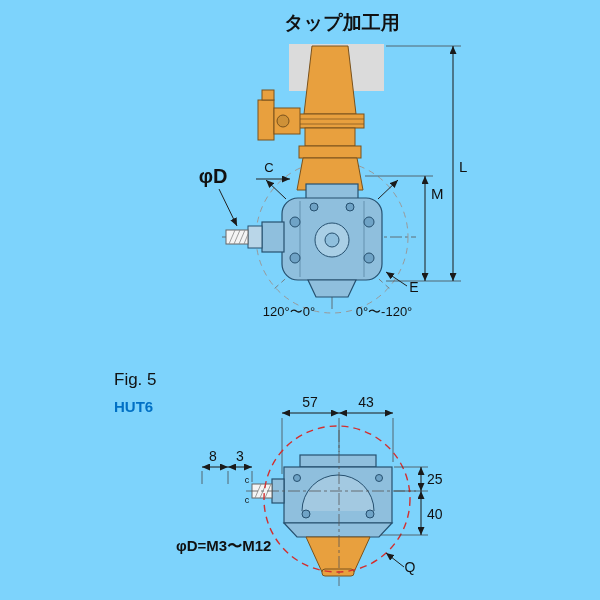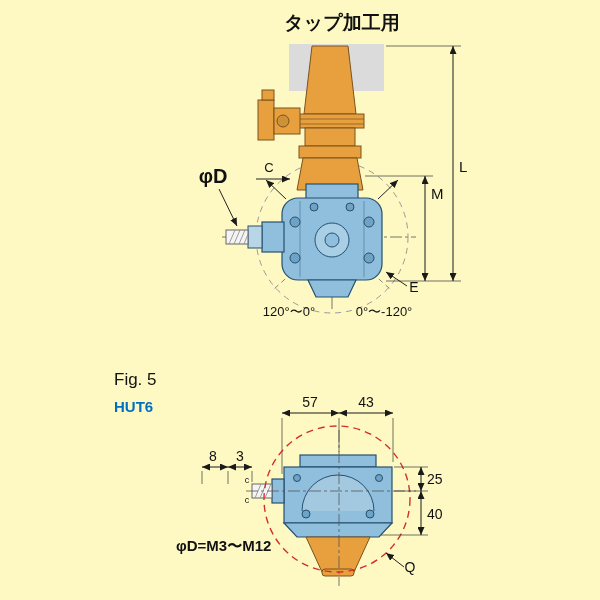--- a/index.html
+++ b/index.html
@@ -1,16 +1,16 @@
 <!DOCTYPE html>
 <html><head>
 <meta charset="utf-8">
 <style>
   html,body{margin:0;padding:0;background:#ffffff;}
-  .canvas{width:600px;height:600px;background:#fef9c3;position:relative;overflow:hidden;
+  .canvas{width:600px;height:600px;background:#7dd3fc;position:relative;overflow:hidden;
           font-family:"Liberation Sans",sans-serif;}
   svg{display:block;}
   .txt{fill:#111;font-family:"Liberation Sans",sans-serif;}
   .dim{stroke:#1a1a1a;stroke-width:1;fill:none;}
   .ext{stroke:#444;stroke-width:0.75;fill:none;}
   .cl{stroke:#555;stroke-width:0.8;fill:none;stroke-dasharray:12 3 3 3;}
   .orange{fill:#E8A03E;stroke:#7A521C;stroke-width:1;}
   .blue{fill:#8FBFDD;stroke:#26506F;stroke-width:1.2;}
   .bolt{fill:#6FA3C6;stroke:#26506F;stroke-width:1;}
   .leader{stroke:#222;stroke-width:1;fill:none;}

